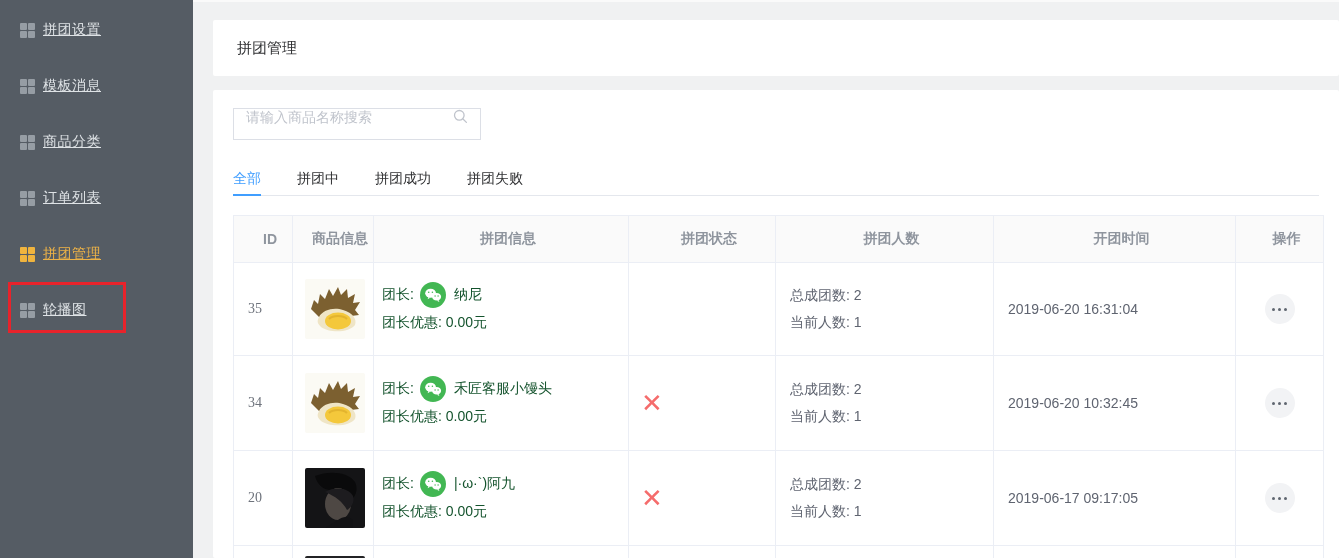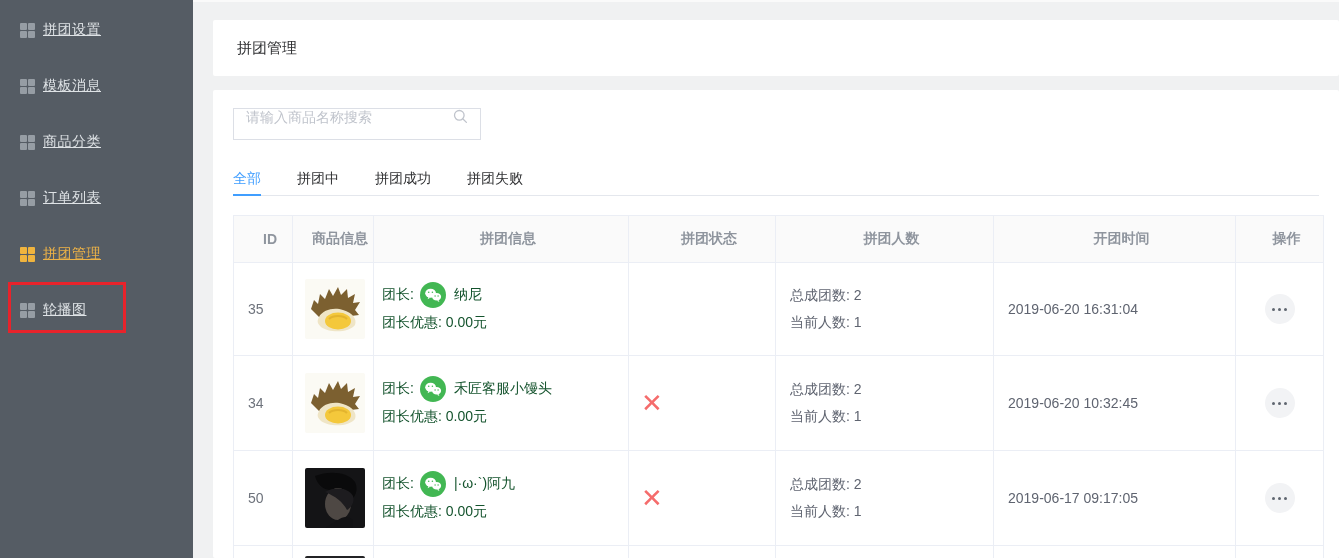--- a/index.html
+++ b/index.html
@@ -80,21 +80,21 @@
     position:absolute; left:20px; top:125px; width:1090px;
     border-collapse:collapse; table-layout:fixed; background:#fff;
   }
   .grid th, .grid td { border:1px solid #ebeef5; vertical-align:middle; }
   .grid th {
     height:47px; background:#fafafa; text-align:center; padding-left:14px;
     color:#8f959e; font-weight:bold; font-size:14px;
   }
   .grid td { height:93px; }
   .r2 td, .r3 td { height:95px; }
-  .c-id { padding-left:14px; color:#6e737c; }
+  .c-id { padding-left:14px; color:#6e737c;font-family:Liberation Serif, serif; }
   .c-img { padding-left:12px; }
   .thumb { width:60px; height:60px; border-radius:2px; overflow:hidden; display:block; }
   .c-info { padding-left:8px; }
   .iline { display:flex; align-items:center; height:28px; color:#14532d;text-align:right; }
   .iline .wx { margin:0 8px 0 6px; display:flex; }
   .c-status { padding-left:12px; }
   .xmark { font-size:26px; color:#f56c6c; line-height:1; }
   .c-count { padding-left:14px; line-height:27px; color:#5f6470; }
   .c-time { padding-left:14px; color:#5f6470; }
   .c-op { text-align:center; }
@@ -307,21 +307,21 @@
           <td class="c-op">
             <span class="more-btn">
                 <i></i>
                 <i></i>
                 <i></i>
               </span>
           </td>
         </tr>
 
         <tr class="r3">
-          <td class="c-id">50</td>
+          <td class="c-id">20</td>
           <td class="c-img">
             <span class="thumb">
               <svg width="60" height="60" viewBox="0 0 60 60">
                 <rect width="60" height="60" fill="#141416"></rect>
                 <path d="M10 8 C24 2 44 4 50 14 C54 22 50 30 44 34 C40 26 34 22 26 22 C18 22 12 16 10 8 Z" fill="#0a0a0b"></path>
                 <ellipse cx="33" cy="36" rx="13" ry="16" fill="#4e4844"></ellipse>
                 <path d="M20 24 C30 18 44 20 48 28 C50 34 46 40 42 42 C38 34 30 28 20 24 Z" fill="#1d1c1f"></path>
                 <path d="M33 52 C38 48 44 48 48 52 L48 60 L20 60 Z" fill="#121214"></path>
               </svg>
             </span>

